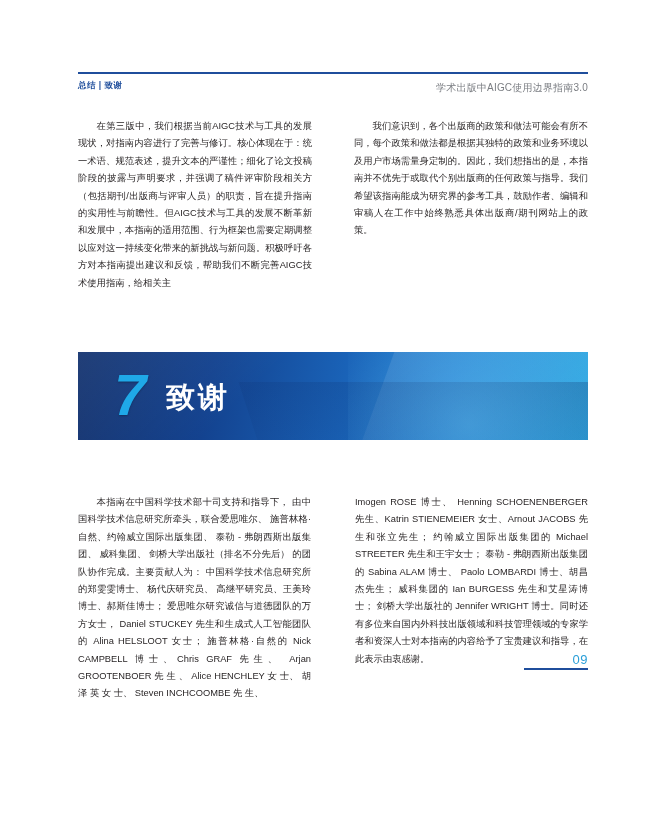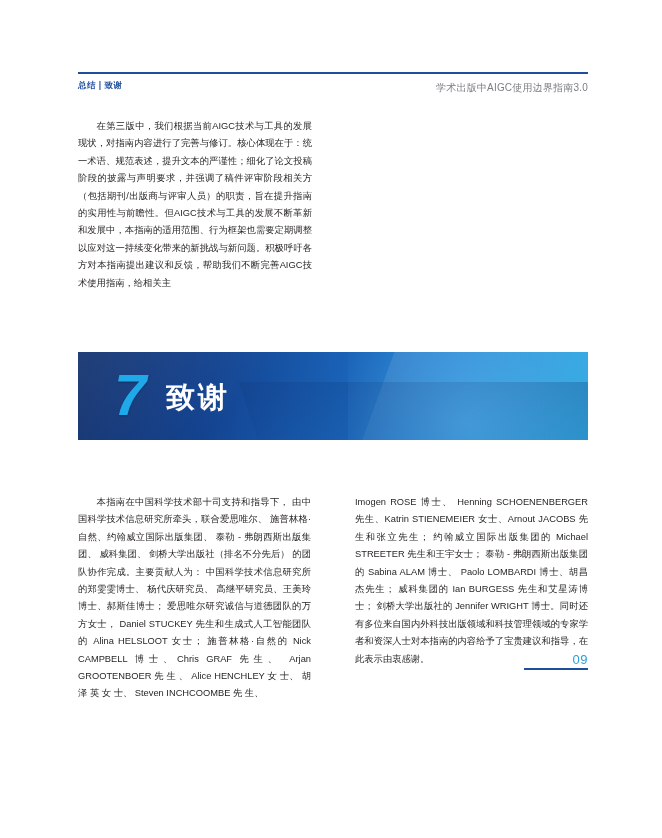--- a/index.html
+++ b/index.html
@@ -193,20 +193,21 @@
     <div class="header-rule"></div>
     <div class="header-left">总结 | 致谢</div>
     <div class="header-right">学术出版中AIGC使用边界指南3.0</div>
   </div>
 
   <div class="top-cols">
     <div class="col">
       <p class="indent">在第三版中，我们根据当前AIGC技术与工具的发展现状，对指南内容进行了完善与修订。核心体现在于：统一术语、规范表述，提升文本的严谨性；细化了论文投稿阶段的披露与声明要求，并强调了稿件评审阶段相关方（包括期刊/出版商与评审人员）的职责，旨在提升指南的实用性与前瞻性。但AIGC技术与工具的发展不断革新和发展中，本指南的适用范围、行为框架也需要定期调整以应对这一持续变化带来的新挑战与新问题。积极呼吁各方对本指南提出建议和反馈，帮助我们不断完善AIGC技术使用指南，给相关主</p>
     </div>
     <div class="col">
+      <p class="indent">我们意识到，各个出版商的政策和做法可能会有所不同，每个政策和做法都是根据其独特的政策和业务环境以及用户市场需量身定制的。因此，我们想指出的是，本指南并不优先于或取代个别出版商的任何政策与指导。我们希望该指南能成为研究界的参考工具，鼓励作者、编辑和审稿人在工作中始终熟悉具体出版商/期刊网站上的政策。</p>
     </div>
   </div>
 
   <div class="banner">
     <div class="banner-shape-1"></div>
     <div class="banner-shape-2"></div>
     <div class="banner-num">7</div>
     <div class="banner-title">致谢</div>
   </div>
 

